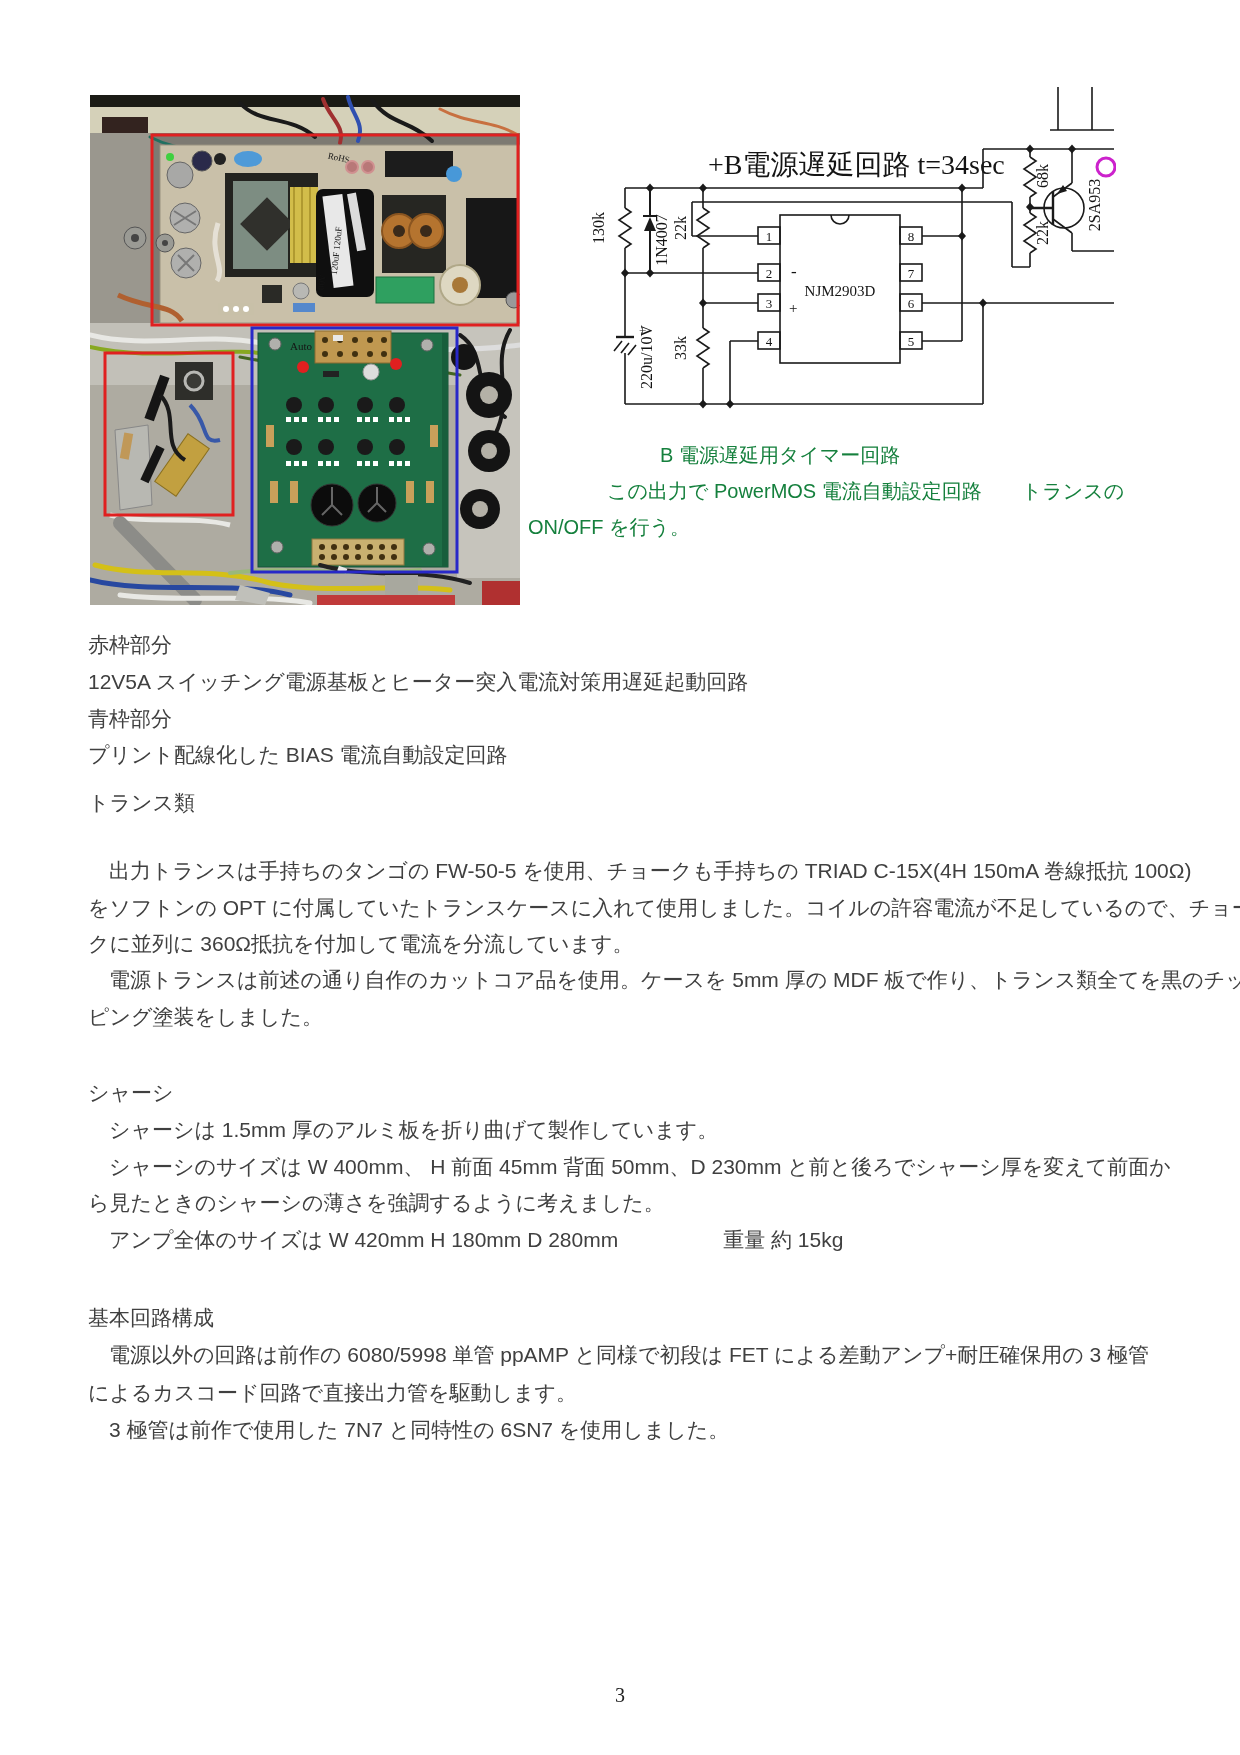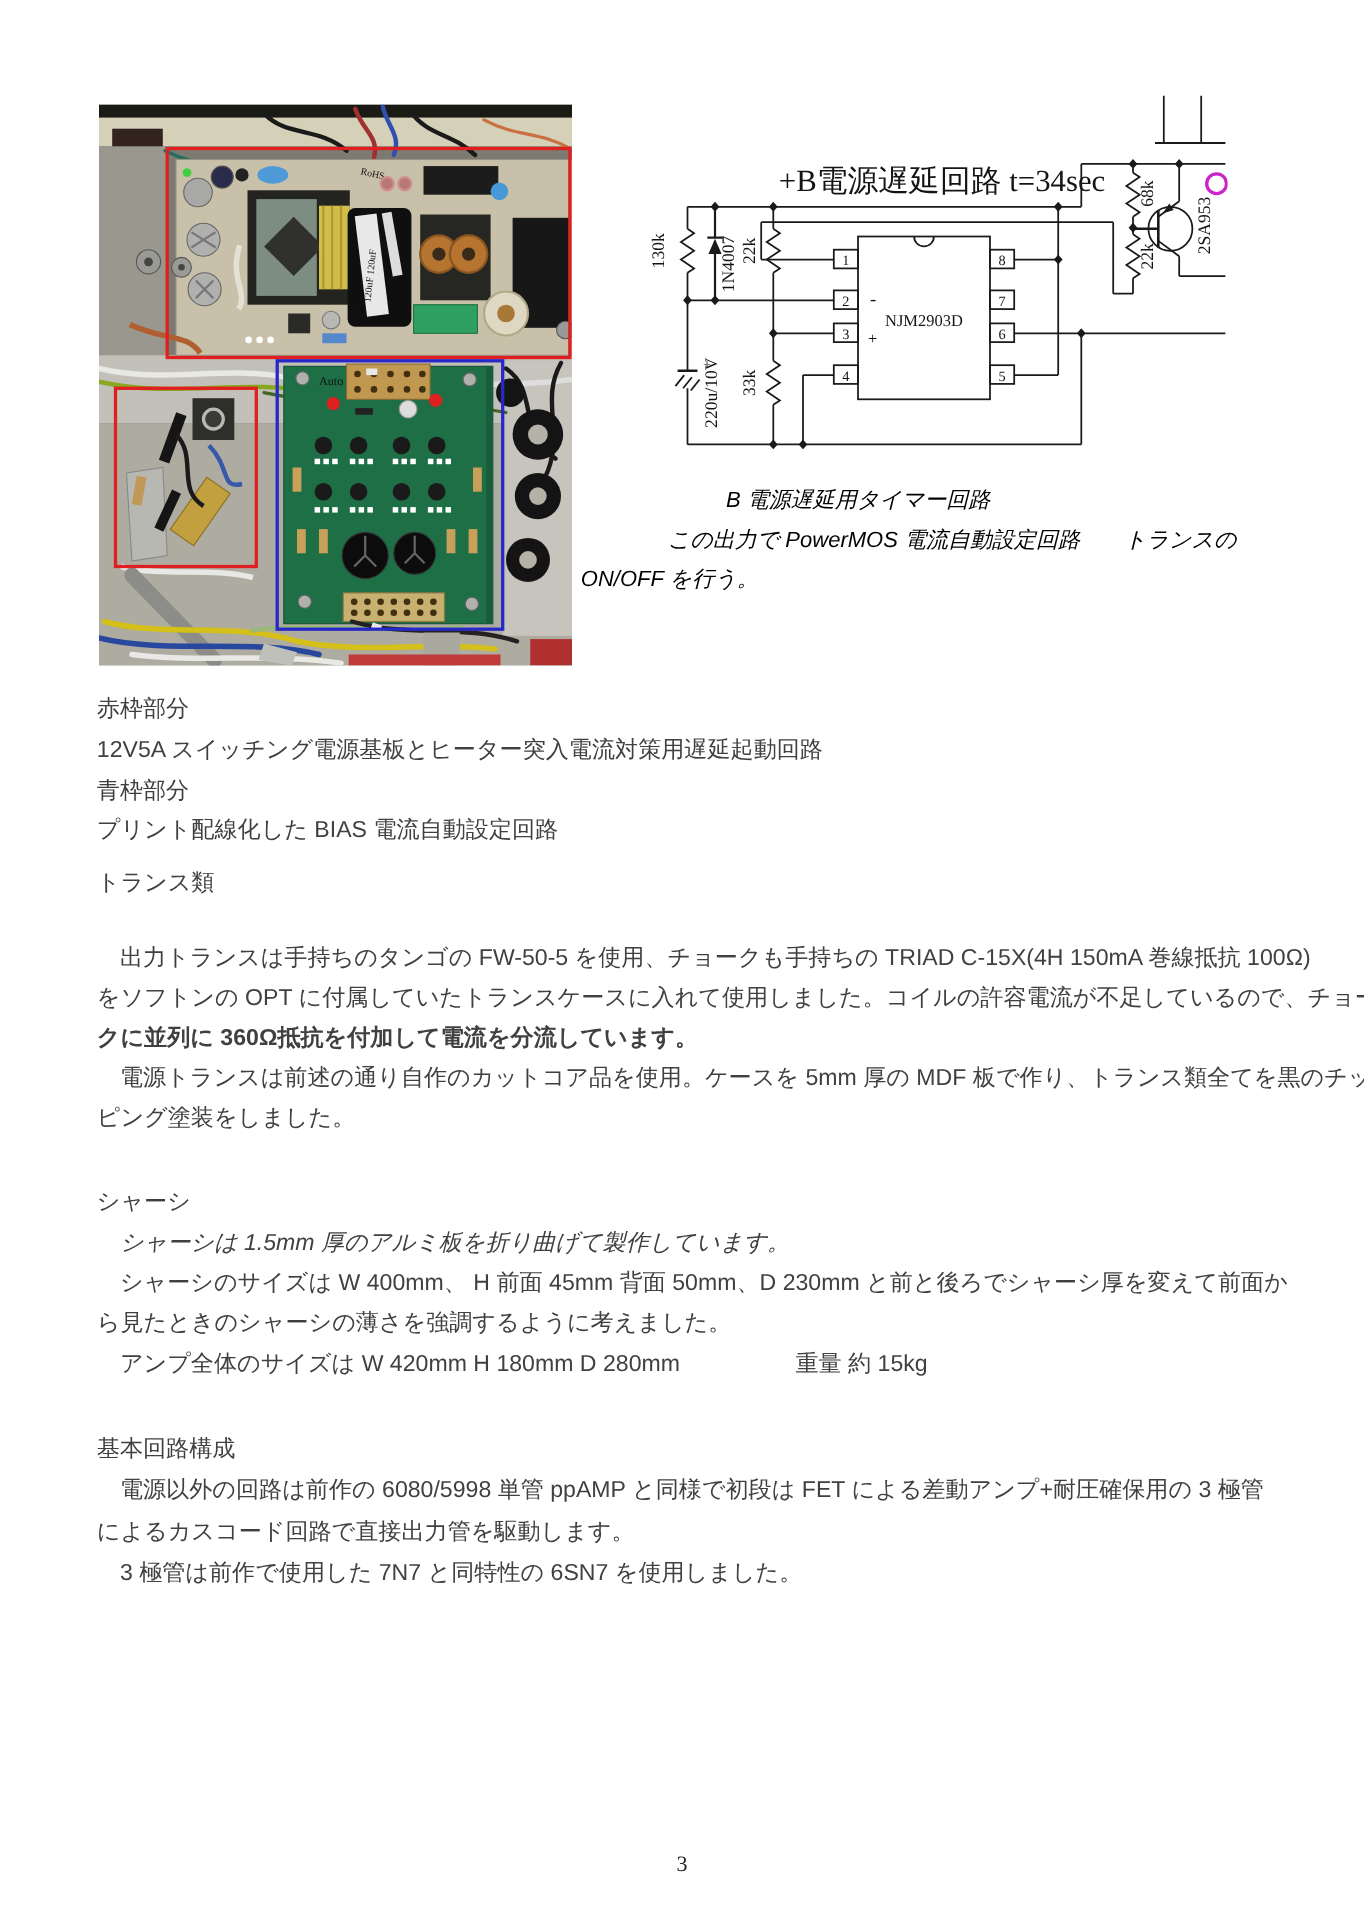--- a/index.html
+++ b/index.html
@@ -1,20 +1,20 @@
 <!DOCTYPE html>
 <html><head>
 <meta charset="utf-8">
 <style>
   html,body{margin:0;padding:0;overflow:hidden;}
   body{width:1240px;height:1755px;position:relative;background:#ffffff;
        font-family:"Liberation Sans",sans-serif;color:#111;}
   .abs{position:absolute;}
   .bline{position:absolute;left:88px;font-size:21px;line-height:26px;white-space:nowrap;color:#404040;}
-  .rline{position:absolute;font-size:20px;line-height:24px;white-space:nowrap;color:#000000;font-style:italic;}
+  .rline{position:absolute;font-size:20px;line-height:24px;white-space:nowrap;color:#15803d;}
   .pageno{position:absolute;left:0;top:1684px;width:1240px;text-align:center;
           font-size:20px;font-family:"Liberation Serif",serif;color:#222;}
   svg text{font-family:"Liberation Serif",serif;fill:#141414;}
   .schem-stroke{stroke:#1a1a1a;stroke-width:1.6;fill:none;}
 </style>
 </head>
 <body>
 
 <svg class="abs" style="left:90px;top:95px;" width="430" height="510" viewBox="0 0 430 510">
 
@@ -344,25 +344,25 @@
 <div class="rline" style="left:607px;top:479px;">この出力で PowerMOS 電流自動設定回路　　トランスの</div>
 <div class="rline" style="left:528px;top:515px;">ON/OFF を行う。</div>
 
 <div class="bline" style="top:632px;">赤枠部分</div>
 <div class="bline" style="top:669px;">12V5A スイッチング電源基板とヒーター突入電流対策用遅延起動回路</div>
 <div class="bline" style="top:706px;">青枠部分</div>
 <div class="bline" style="top:742px;">プリント配線化した BIAS 電流自動設定回路</div>
 <div class="bline" style="top:790px;text-align:right;">トランス類</div>
 <div class="bline" style="top:858px;">　出力トランスは手持ちのタンゴの FW-50-5 を使用、チョークも手持ちの TRIAD C-15X(4H 150mA 巻線抵抗 100Ω)</div>
 <div class="bline" style="top:895px;">をソフトンの OPT に付属していたトランスケースに入れて使用しました。コイルの許容電流が不足しているので、チョー</div>
-<div class="bline" style="top:931px;font-weight:bold;">クに並列に 360Ω抵抗を付加して電流を分流しています。</div>
+<div class="bline" style="top:931px;">クに並列に 360Ω抵抗を付加して電流を分流しています。</div>
 <div class="bline" style="top:967px;">　電源トランスは前述の通り自作のカットコア品を使用。ケースを 5mm 厚の MDF 板で作り、トランス類全てを黒のチッ</div>
 <div class="bline" style="top:1004px;text-align:right;">ピング塗装をしました。</div>
 <div class="bline" style="top:1080px;text-align:center;">シャーシ</div>
-<div class="bline" style="top:1117px;font-style:italic;">　シャーシは 1.5mm 厚のアルミ板を折り曲げて製作しています。</div>
+<div class="bline" style="top:1117px;">　シャーシは 1.5mm 厚のアルミ板を折り曲げて製作しています。</div>
 <div class="bline" style="top:1154px;">　シャーシのサイズは W 400mm、 H 前面 45mm 背面 50mm、D 230mm と前と後ろでシャーシ厚を変えて前面か</div>
 <div class="bline" style="top:1190px;">ら見たときのシャーシの薄さを強調するように考えました。</div>
 <div class="bline" style="top:1227px;">　アンプ全体のサイズは W 420mm H 180mm D 280mm　　　　　重量 約 15kg</div>
 <div class="bline" style="top:1305px;">基本回路構成</div>
 <div class="bline" style="top:1342px;">　電源以外の回路は前作の 6080/5998 単管 ppAMP と同様で初段は FET による差動アンプ+耐圧確保用の 3 極管</div>
 <div class="bline" style="top:1380px;">によるカスコード回路で直接出力管を駆動します。</div>
 <div class="bline" style="top:1417px;">　3 極管は前作で使用した 7N7 と同特性の 6SN7 を使用しました。</div>
 
 <div class="pageno">3</div>
 

